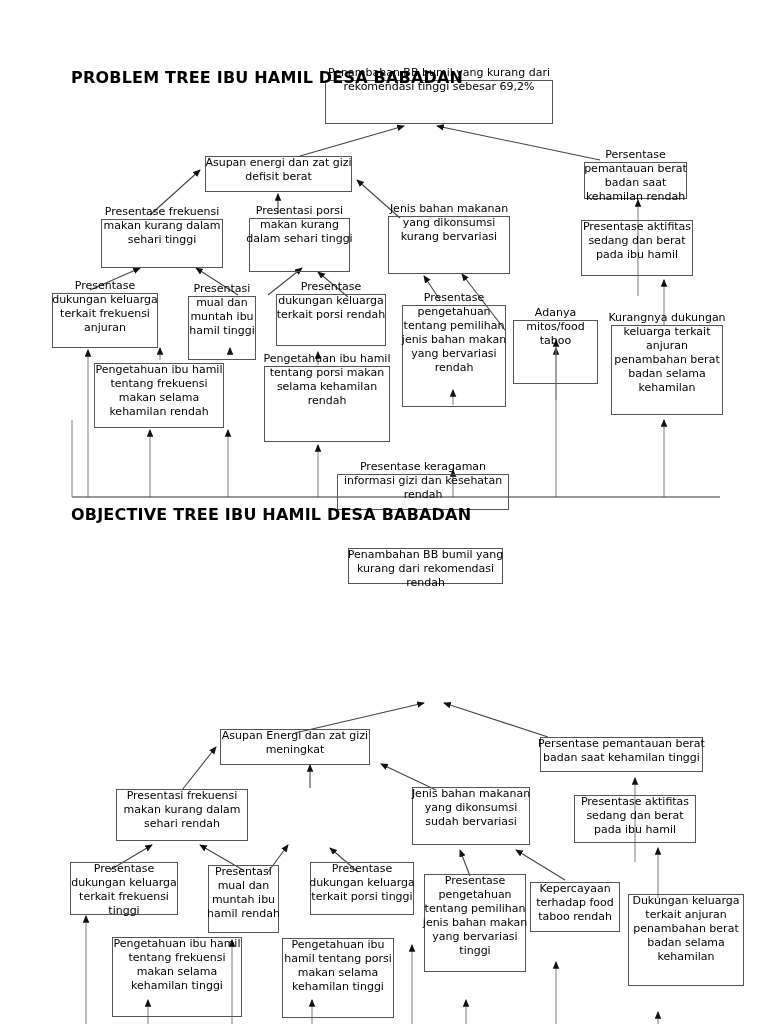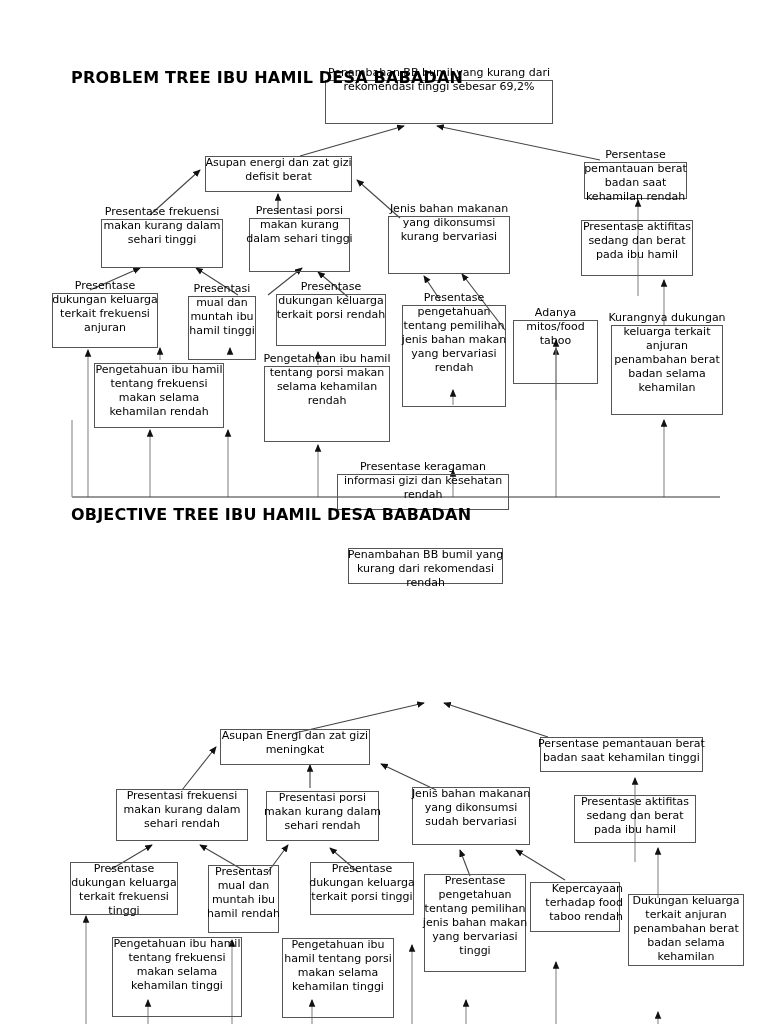--- a/index.html
+++ b/index.html
@@ -175,23 +175,20 @@
   </div>
 
   <div class="node" style="left:540px;top:737px;width:163px;height:35px;">
     <div class="txt" style="top:-1px;">Persentase pemantauan berat badan saat kehamilan tinggi</div>
   </div>
 
   <div class="node" style="left:116px;top:789px;width:132px;height:52px;">
     <div class="txt" style="top:-1px;">Presentasi frekuensi makan kurang dalam sehari rendah</div>
   </div>
 
-  <div class="node" style="left:266px;top:791px;width:113px;height:50px;">
-    <div class="txt" style="top:-1px;">Presentasi porsi makan kurang dalam sehari rendah</div>
-  </div>
 
   <div class="node" style="left:412px;top:787px;width:118px;height:58px;">
     <div class="txt" style="top:-1px;">Jenis bahan makanan yang dikonsumsi sudah bervariasi</div>
   </div>
 
   <div class="node" style="left:574px;top:795px;width:122px;height:48px;">
     <div class="txt" style="top:-1px;">Presentase aktifitas sedang  dan berat pada ibu hamil</div>
   </div>
 
   <div class="node" style="left:70px;top:862px;width:108px;height:53px;">
@@ -204,24 +201,24 @@
 
   <div class="node" style="left:310px;top:862px;width:104px;height:53px;">
     <div class="txt" style="top:-1px;">Presentase dukungan keluarga terkait porsi tinggi</div>
   </div>
 
   <div class="node" style="left:424px;top:874px;width:102px;height:98px;">
     <div class="txt" style="top:-1px;">Presentase pengetahuan tentang pemilihan jenis bahan makan yang bervariasi tinggi</div>
   </div>
 
   <div class="node" style="left:530px;top:882px;width:90px;height:50px;">
-    <div class="txt" style="top:-1px;text-align:right;">Kepercayaan terhadap food taboo rendah</div>
-  </div>
-
-  <div class="node" style="left:628px;top:894px;width:116px;height:72px;">
+    <div class="txt" style="top:-1px;">Kepercayaan terhadap food taboo rendah</div>
+  </div>
+
+  <div class="node" style="left:628px;top:894px;width:116px;height:92px;">
     <div class="txt" style="top:-1px;">Dukungan keluarga terkait anjuran penambahan berat badan selama kehamilan</div>
   </div>
 
   <div class="node" style="left:112px;top:937px;width:130px;height:80px;">
     <div class="txt" style="top:-1px;">Pengetahuan ibu hamil tentang frekuensi makan selama kehamilan tinggi</div>
   </div>
 
   <div class="node" style="left:282px;top:938px;width:112px;height:80px;">
     <div class="txt" style="top:-1px;">Pengetahuan ibu hamil tentang porsi makan selama kehamilan tinggi</div>
   </div>

